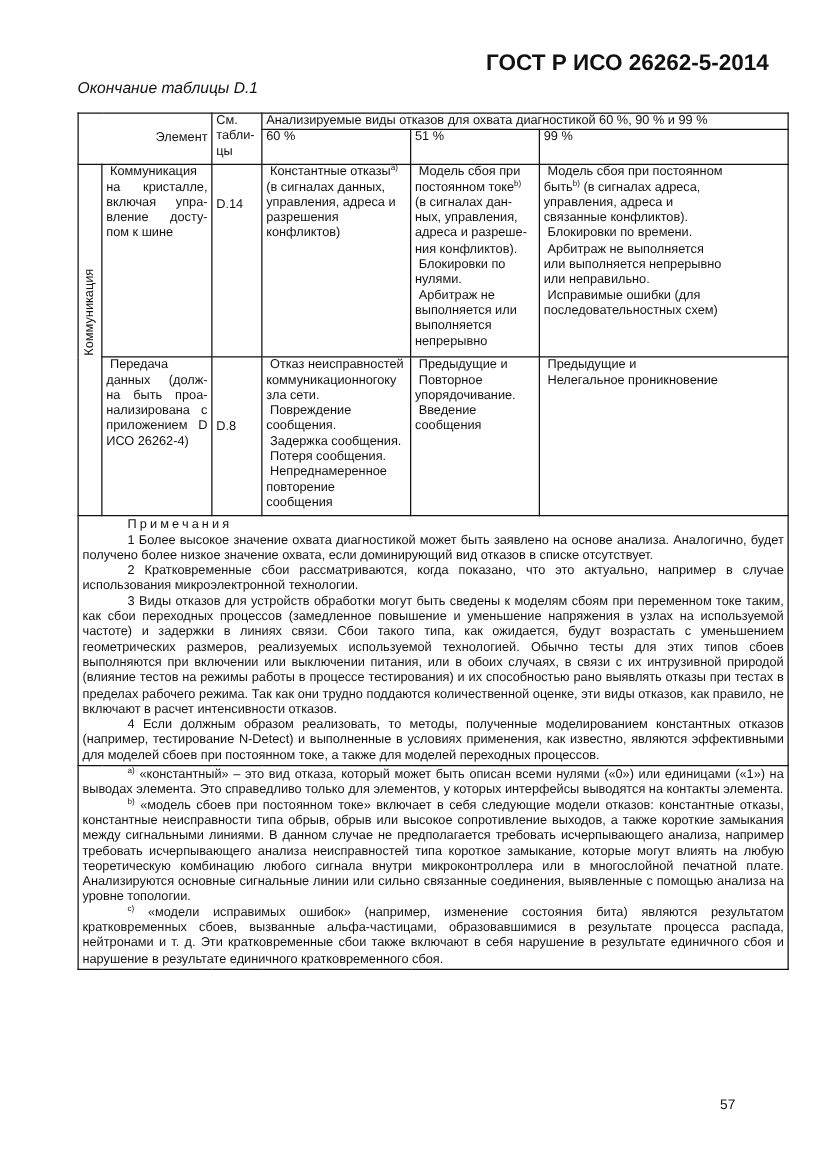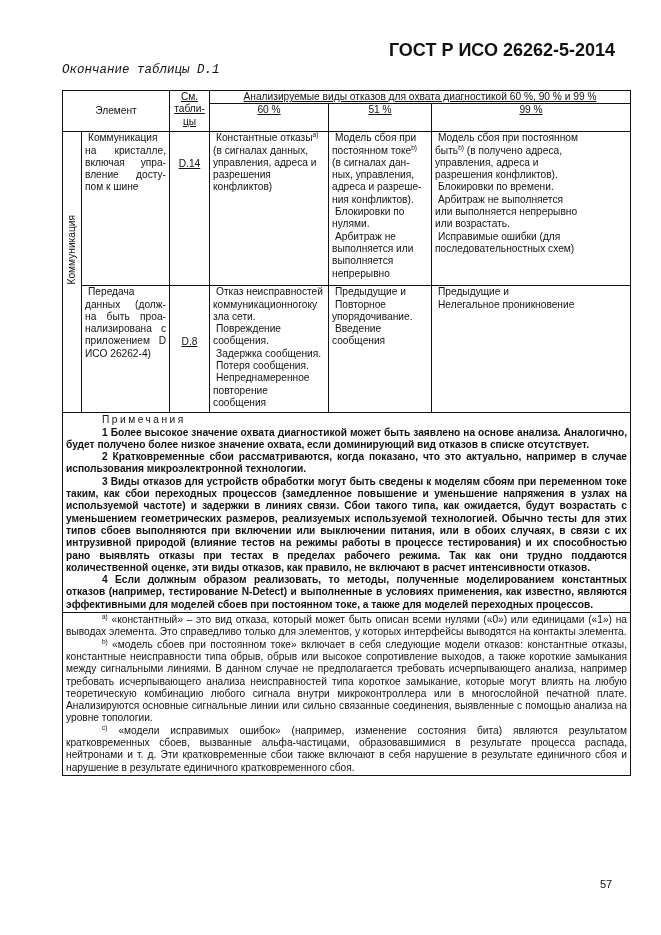--- a/index.html
+++ b/index.html
@@ -1,42 +1,42 @@
 <!DOCTYPE html>
 <html><head>
 <meta charset="utf-8">
 <style>
   html, body { margin: 0; padding: 0; background: #ffffff; }
   body { width: 661px; height: 935px; position: relative; overflow: hidden;
          font-family: "Liberation Sans", sans-serif; color: #111; }
   .std-code { position: absolute; top: 40px; right: 46px; font-weight: bold; font-size: 18px; }
-  .caption { position: absolute; top: 63px; left: 62px; font-style: italic; font-size: 12.5px; font-family: Liberation Mono, monospace; }
-  .page-num { position: absolute; top: 878px; left: 600px; font-size: 11px; }
+  .caption { position: absolute; top: 63px; left: 62px; font-style: italic; font-size: 12.5px; }
+  .page-num { position: absolute; top: 878px; left: 576px; font-size: 11px; }
 
   table.t { position: absolute; left: 62px; top: 90px; width: 569px; border-collapse: collapse;
             font-size: 10.2px; line-height: 12.3px; table-layout: fixed; }
   table.t td { border: 1.3px solid #111; vertical-align: top; padding: 0 3px; }
   .c-vert { width: 19px; }
   .c-elem { width: 88px; }
   .c-ref { width: 40px; }
   .c-60 { width: 119px; }
   .c-90 { width: 103px; }
-  .hcenter { text-align: center; text-decoration: underline; }
-  .hdr-elem { vertical-align: middle !important; text-align: center; }
+  .hcenter { text-align: left; }
+  .hdr-elem { vertical-align: middle !important; text-align: right; }
   .vert-wrap { position: relative; vertical-align: bottom !important; padding: 0 !important; }
   .vert-label { display: block; writing-mode: vertical-rl; transform: rotate(180deg);
                 margin: 0 auto 4px auto; font-size: 10.2px; white-space: nowrap; }
   .elem-text { text-align: justify; text-align-last: left; }
   .line { display: block; }
   .ind { padding-left: 3px; }
   sup { font-size: 6.5px; vertical-align: 4px; line-height: 0; }
 
   .notes-cell { padding: 1px 3px 1px 3px !important; text-align: justify; font-size: 10.2px; line-height: 12.3px; margin-left: 32px; }
   .notes-title { padding-left: 36px; letter-spacing: 2.5px; }
-  .para { text-indent: 36px; margin: 0; font-weight: bold; }
+  .para { text-indent: 36px; margin: 0; }
   .fn { text-indent: 36px; margin: 0; }
 </style>
 </head>
 <body>
 
 <div class="std-code">ГОСТ Р ИСО 26262-5-2014</div>
 <div class="caption">Окончание таблицы D.1</div>
 
 <table class="t">
   <colgroup>
@@ -91,27 +91,27 @@
       <span class="line">ния конфликтов).</span>
       <span class="line ind">Блокировки по</span>
       <span class="line">нулями.</span>
       <span class="line ind">Арбитраж не</span>
       <span class="line">выполняется или</span>
       <span class="line">выполняется</span>
       <span class="line">непрерывно</span>
     </td>
     <td>
       <span class="line ind">Модель сбоя при постоянном</span>
-      <span class="line"><span>быть</span><sup>b)</sup><span> (в получено адреса,</span></span>
+      <span class="line"><span>быть</span><sup>b)</sup><span> (в сигналах адреса,</span></span>
       <span class="line">управления, адреса и</span>
-      <span class="line">разрешения конфликтов).</span>
+      <span class="line">связанные конфликтов).</span>
       <span class="line ind">Блокировки по времени.</span>
       <span class="line ind">Арбитраж не выполняется</span>
       <span class="line">или выполняется непрерывно</span>
-      <span class="line">или возрастать.</span>
+      <span class="line">или неправильно.</span>
       <span class="line ind">Исправимые ошибки (для</span>
       <span class="line">последовательностных схем)</span>
     </td>
   </tr>
 
   <tr style="height:127px">
     <td class="elem-text">
       <span class="line ind">Передача</span>
       <span class="line" style="text-align:justify;text-align-last:justify">данных (долж-</span>
       <span class="line" style="text-align:justify;text-align-last:justify">на быть проа-</span>

